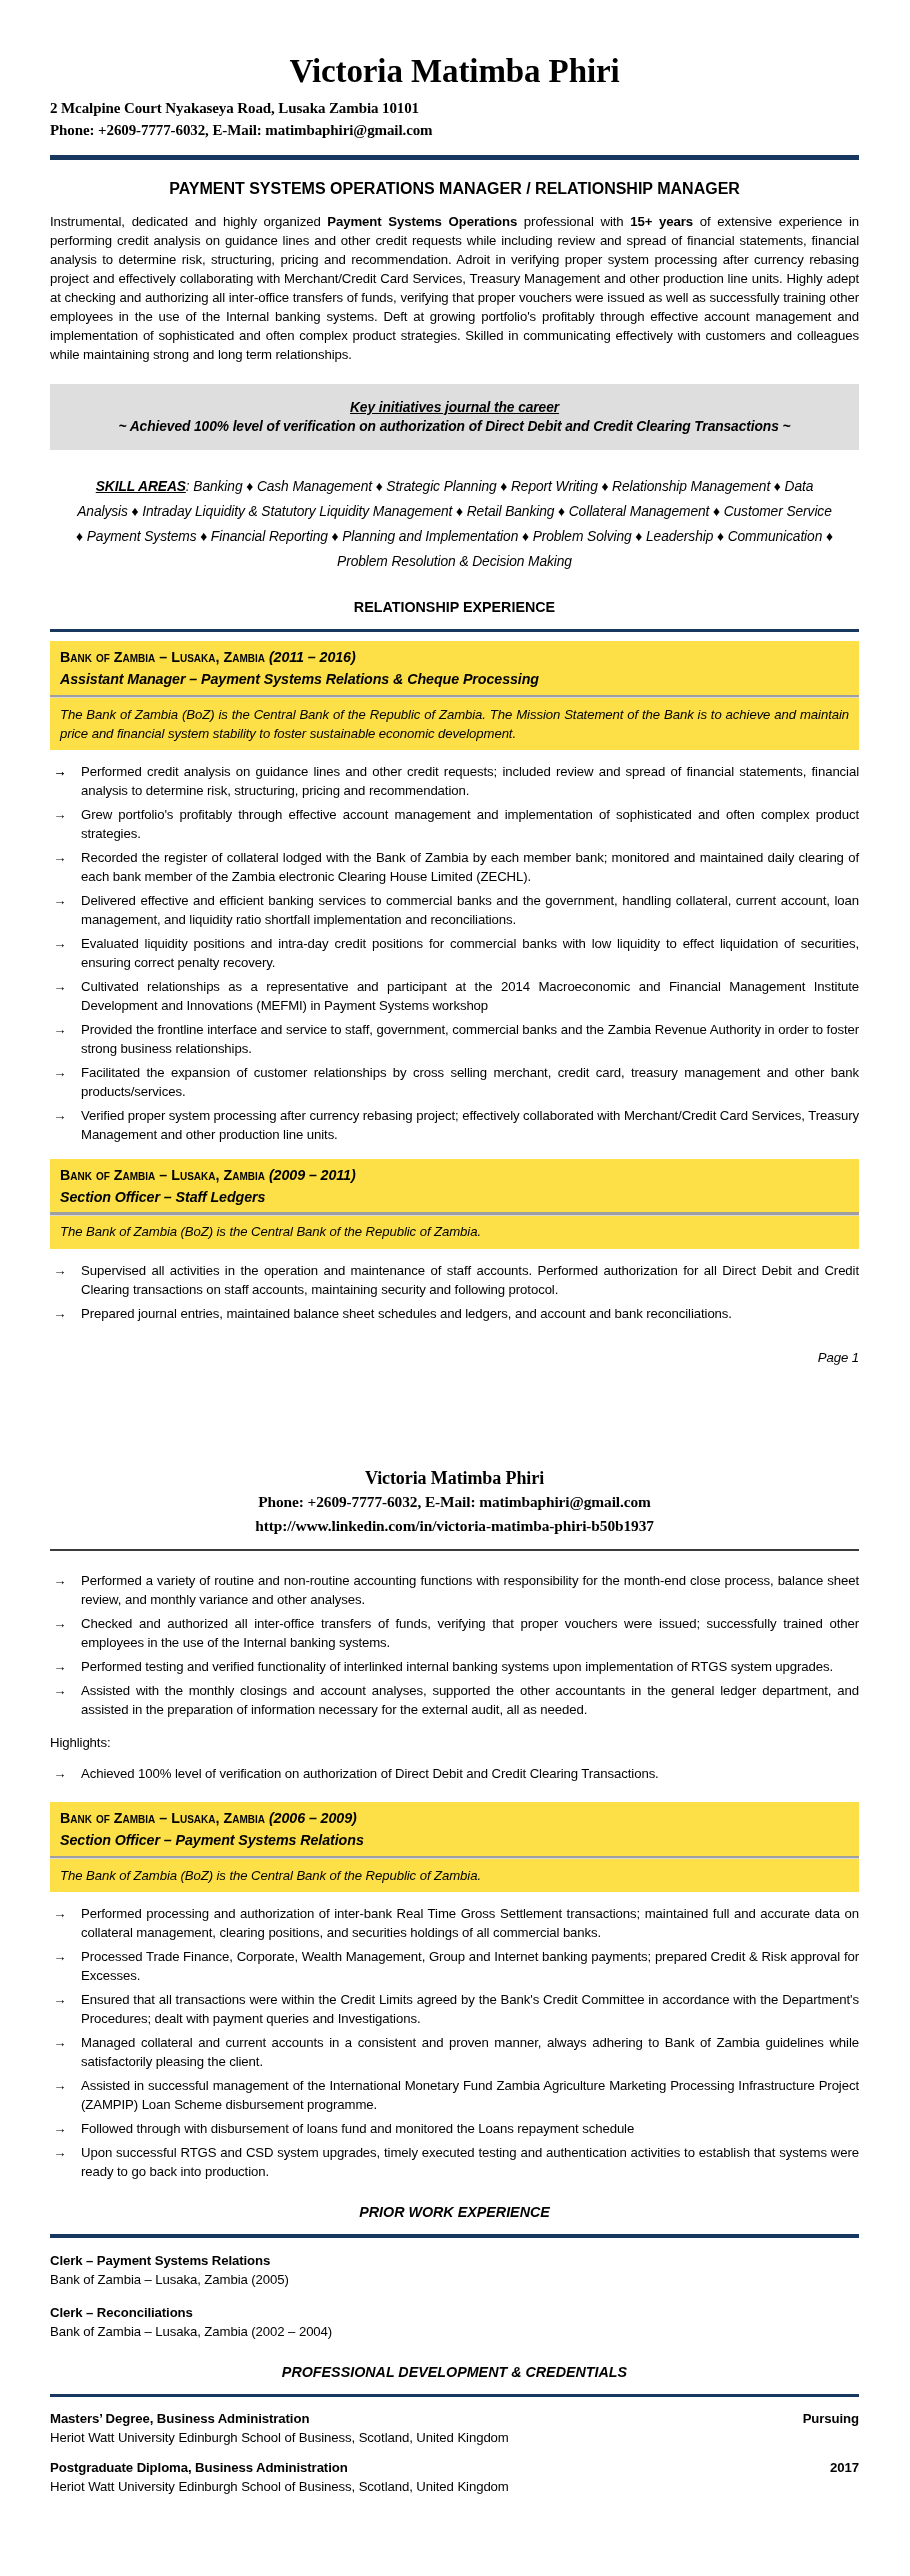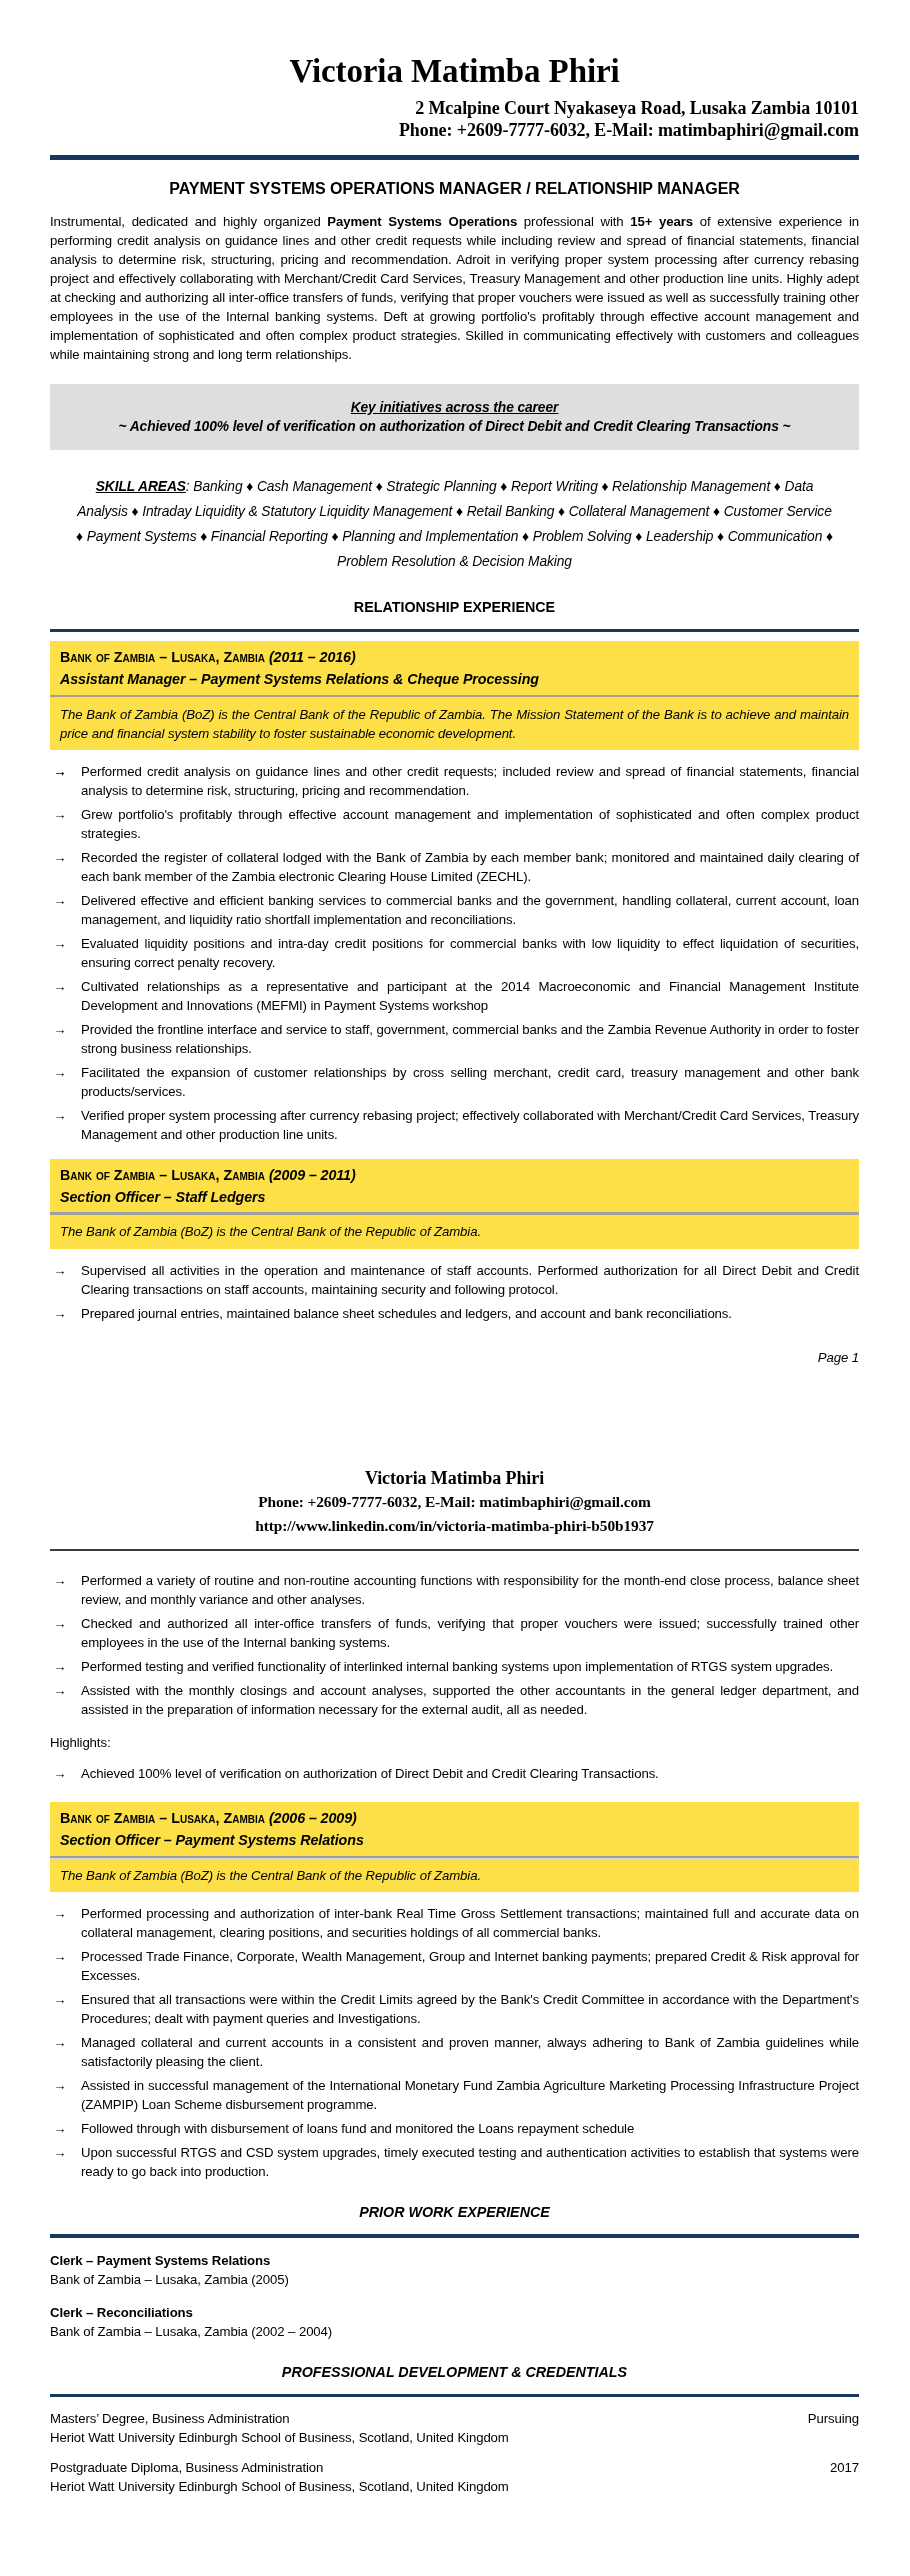--- a/index.html
+++ b/index.html
@@ -9,21 +9,21 @@
     font-size: 13.2px;
     line-height: 19px;
     color: #000000;
     letter-spacing: -0.1px;
   }
   .doc { padding: 53px 52px 33px 50px; }
   .serif { font-family: "Liberation Serif", serif; }
 
   
   .p1-name { font-size: 33px; line-height: 36px; font-weight: bold; text-align: center; margin-bottom: 7.7px; }
-  .p1-address, .p1-contact { font-size: 18px; line-height: 22.6px; font-weight: bold; text-align: right; }
+  .p1-address, .p1-contact { font-size: 15px; line-height: 22.6px; font-weight: bold; text-align: left; }
   .rule-navy-thick { height: 5px; background: #17375E; margin: 13.2px 0 0 0; }
   .headline { font-size: 16px; font-weight: bold; text-align: center; margin: 19px 0 14.3px 0; letter-spacing: 0; }
   .para { text-align: justify; }
   .b { font-weight: bold; }
 
   .keybox { background: #dedede; text-align: center; padding: 13.2px 16.5px 14.3px 16.5px; margin: 20px 0 24px 0; }
   .keybox-title { font-weight: bold; font-style: italic; text-decoration: underline; font-size: 13.8px; }
   .keybox-line { font-weight: bold; font-style: italic; font-size: 13.8px; }
 
   .skills { text-align: center; font-style: italic; font-size: 13.8px; line-height: 25px; margin: 22px 22px 24px 22px; }
@@ -53,42 +53,42 @@
   .p2-name { font-size: 18px; line-height: 24px; font-weight: bold; text-align: center; }
   .p2-contact, .p2-linkedin { font-size: 15.4px; line-height: 24px; font-weight: bold; text-align: center; }
   .rule-dark-thin { height: 1.7px; background: #3c3c3c; margin: 11px 0 20px 0; }
 
   .plain-label { margin: 14.3px 0 4.4px 0; }
 
   .prior-entry { margin-bottom: 14.3px; }
   .prior-role { font-weight: bold; }
 
   .cred { margin-bottom: 11px; }
-  .cred-top { display: flex; justify-content: space-between; font-weight: normal; }
+  .cred-top { display: flex; justify-content: space-between; font-weight: bold; }
   .cred-year { text-align: right; white-space: nowrap; padding-left: 18px; }
 </style>
 </head>
 <body>
 
 <div class="doc">
 
   <div>
 
     <div class="p1-name serif">Victoria Matimba Phiri</div>
     <div class="p1-address serif">2 Mcalpine Court Nyakaseya Road, Lusaka Zambia 10101</div>
     <div class="p1-contact serif">Phone: +2609-7777-6032, E-Mail: matimbaphiri@gmail.com</div>
 
     <div class="rule-navy-thick"></div>
 
     <div class="headline">PAYMENT SYSTEMS OPERATIONS MANAGER / RELATIONSHIP MANAGER</div>
 
     <div class="para"><span>Instrumental, dedicated and highly organized </span><span class="b">Payment Systems Operations</span><span> professional with </span><span class="b">15+ years</span><span> of extensive experience in performing credit analysis on guidance lines and other credit requests while including review and spread of financial statements, financial analysis to determine risk, structuring, pricing and recommendation. Adroit in verifying proper system processing after currency rebasing project and effectively collaborating with Merchant/Credit Card Services, Treasury Management and other production line units. Highly adept at checking and authorizing all inter-office transfers of funds, verifying that proper vouchers were issued as well as successfully training other employees in the use of the Internal banking systems. Deft at growing portfolio's profitably through effective account management and implementation of sophisticated and often complex product strategies. Skilled in communicating effectively with customers and colleagues while maintaining strong and long term relationships.</span></div>
 
     <div class="keybox">
-      <div class="keybox-title">Key initiatives across the career</div>
+      <div class="keybox-title">Key initiatives journal the career</div>
       <div class="keybox-line">~ Achieved 100% level of verification on authorization of Direct Debit and Credit Clearing Transactions ~</div>
     </div>
 
     <div class="skills"><span class="skills-label">SKILL AREAS</span><span>: </span><span>Banking ♦ Cash Management ♦ Strategic Planning ♦ Report Writing ♦ Relationship Management ♦ Data Analysis ♦ Intraday Liquidity &amp; Statutory Liquidity Management ♦ Retail Banking ♦ Collateral Management ♦ Customer Service ♦ Payment Systems ♦ Financial Reporting ♦ Planning and Implementation ♦ Problem Solving ♦ Leadership ♦ Communication ♦ Problem Resolution &amp; Decision Making</span></div>
 
     <div class="sec-head">RELATIONSHIP EXPERIENCE</div>
     <div class="rule-navy"></div>
 
     <div class="job-head">
       <div class="job-pad">

